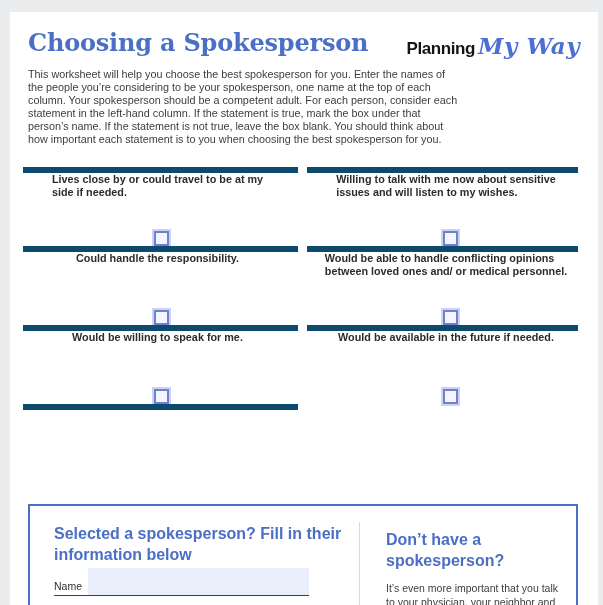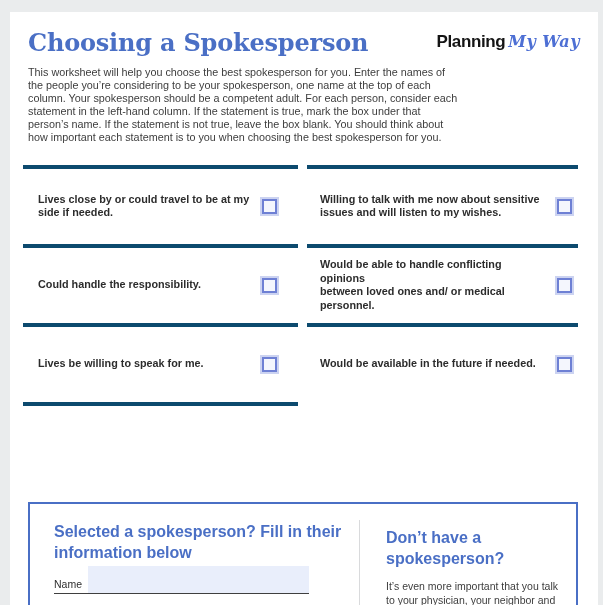--- a/index.html
+++ b/index.html
@@ -28,39 +28,39 @@
     color:#4a6fc5;
     letter-spacing:-0.2px;
   }
   .logo { margin-top:4px; white-space:nowrap; }
   .logo-black {
     font-size:17px; font-weight:800; color:#141414; letter-spacing:-0.4px;
   }
   .logo-script {
     font-family:"DejaVu Serif", serif;
     font-style:italic; font-weight:bold;
-    font-size:16px; color:#4d6fd4; margin-left:3px; letter-spacing:0.5px;margin-top:36px;
+    font-size:23px; color:#4d6fd4; margin-left:3px; letter-spacing:0.5px;margin-top:36px;
   }
   
   .intro {
     margin:9px 18px 0 18px;
     font-size:10.8px; line-height:13.1px; color:#3d3d3d;
     white-space:pre-line;
   }
   
   .checklist {
     margin:20px 20px 0 13px;
     display:grid;
     grid-template-columns:275px 271px;
     column-gap:9px;
     grid-auto-rows:79px;
   }
   .cell {
-    border-top:4px solid #0c4a6e;
-    display:flex; align-items:center; justify-content:space-between;
+    border-top:6px solid #0c4a6e;
+    display:flex; align-items:center; justify-content:space-between;flex-direction:column;
   }
   .cell.left  { padding-left:15px; padding-right:21px; }
   .cell.right { padding-left:13px; padding-right:6px;  }
   .cell.last-left { border-bottom:1px solid #d5d9db; }
   .statement {
     font-size:10.8px; font-weight:bold; color:#2c2c2c;
     line-height:13.5px; white-space:pre-line;
   }
   .checkbox {
     width:15px; height:15px; flex:0 0 auto;
@@ -147,21 +147,21 @@
       <span class="statement">Could handle the responsibility.</span>
       <span class="checkbox"></span>
     </div>
     <div class="cell right">
       <span class="statement">Would be able to handle conflicting opinions
 between loved ones and/ or medical personnel.</span>
       <span class="checkbox"></span>
     </div>
 
     <div class="cell left">
-      <span class="statement">Lives be willing to speak for me.</span>
+      <span class="statement">Would be willing to speak for me.</span>
       <span class="checkbox"></span>
     </div>
     <div class="cell right">
       <span class="statement">Would be available in the future if needed.</span>
       <span class="checkbox"></span>
     </div>
 
     <div class="cell right">
       <span class="statement"></span>
     </div>

